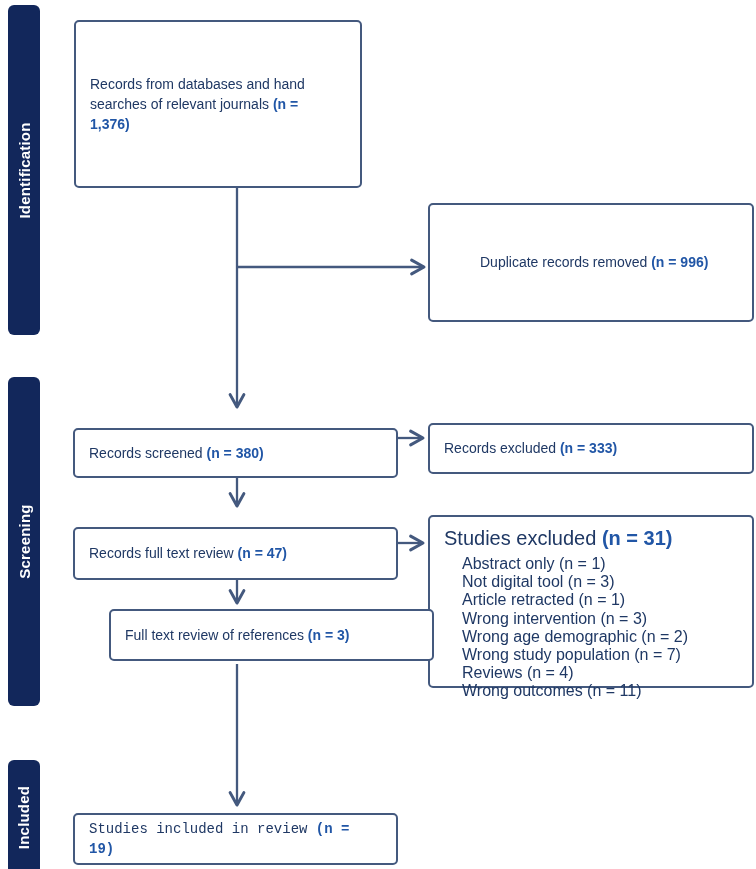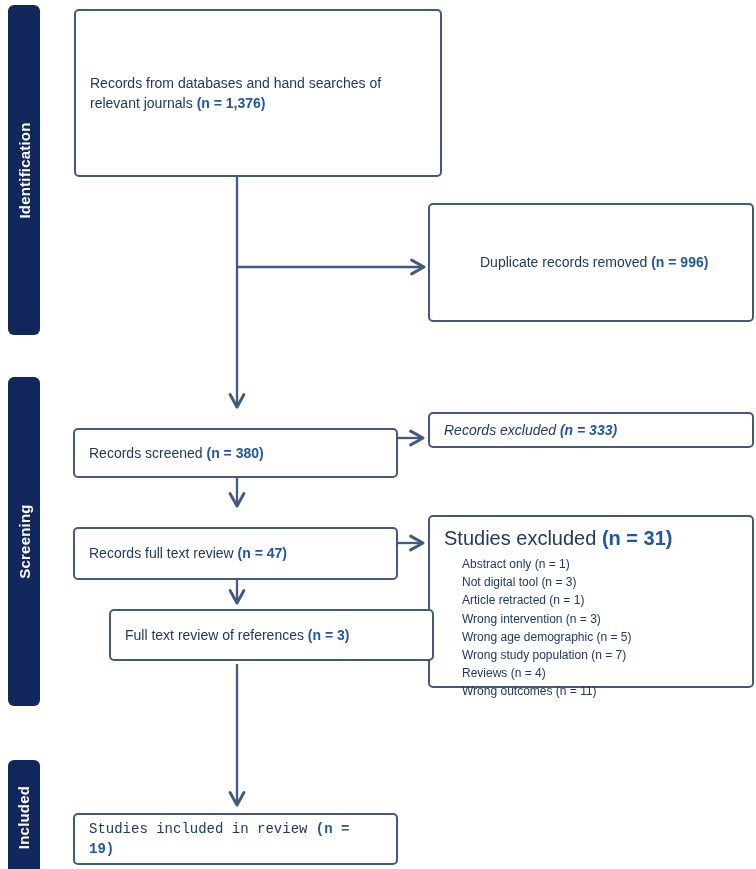--- a/index.html
+++ b/index.html
@@ -25,36 +25,36 @@
   .fbox{
     position:absolute;background:#ffffff;
     border:2px solid #44597E;border-radius:5px;
     box-sizing:border-box;
     color:#1F3864;font-size:14px;line-height:1.45;
     display:flex;flex-direction:column;justify-content:center;
   }
   .fbox .txt{padding:0 14px;}
   .n{color:#2156A6;font-weight:bold;}
 
-  #box-identified{left:74px;top:9px;width:368px;height:168px;}
+  #box-identified{left:74px;top:20px;width:288px;height:168px;}
   #box-identified .txt{padding-right:24px;}
   #box-duplicates{left:428px;top:203px;width:326px;height:119px;padding-left:36px;}
   #box-screened{left:73px;top:428px;width:325px;height:50px;}
-  #box-excluded{left:428px;top:412px;width:326px;height:36px;font-style:italic;}
+  #box-excluded{left:428px;top:423px;width:326px;height:51px;}
   #box-fulltext{left:73px;top:516px;width:325px;height:53px;margin-top:11px;}
   #box-references{left:73px;top:609px;width:325px;height:52px;margin-left:36px;}
   #box-included{left:73px;top:813px;width:325px;height:52px;font-family:Liberation Mono, monospace;}
 
   #box-studies-excluded{
     left:428px;top:515px;width:326px;height:173px;
     justify-content:flex-start;padding:7px 0 0 0;
   }
   #box-studies-excluded .title{padding:0 14px;font-size:20px;}
   .reasons{padding:2px 6px 0 32px;}
-  .reason{font-size:12px;line-height:18.2px;color:#1F3864;}
+  .reason{font-size:16px;line-height:18.2px;color:#1F3864;}
 
   svg.connectors{position:absolute;inset:0;pointer-events:none;}
 </style>
 </head>
 <body>
 
 <div class="canvas">
 
   <svg class="connectors" width="756" height="869" viewBox="0 0 756 869">
     <defs>
@@ -115,21 +115,21 @@
 
   <div class="fbox" id="box-studies-excluded">
     <div class="title">
       <span>Studies excluded </span><span class="n">(n = 31)</span>
     </div>
     <div class="reasons">
       <div class="reason">Abstract only (n = 1)</div>
       <div class="reason">Not digital tool (n = 3)</div>
       <div class="reason">Article retracted (n = 1)</div>
       <div class="reason">Wrong intervention (n = 3)</div>
-      <div class="reason">Wrong age demographic (n = 5)</div>
+      <div class="reason">Wrong age demographic (n = 2)</div>
       <div class="reason">Wrong study population (n = 7)</div>
       <div class="reason">Reviews (n = 4)</div>
       <div class="reason">Wrong outcomes (n = 11)</div>
     </div>
   </div>
 
   <div class="fbox" id="box-references">
     <div class="txt">
       <span>Full text review of references </span><span class="n">(n = 3)</span>
     </div>

